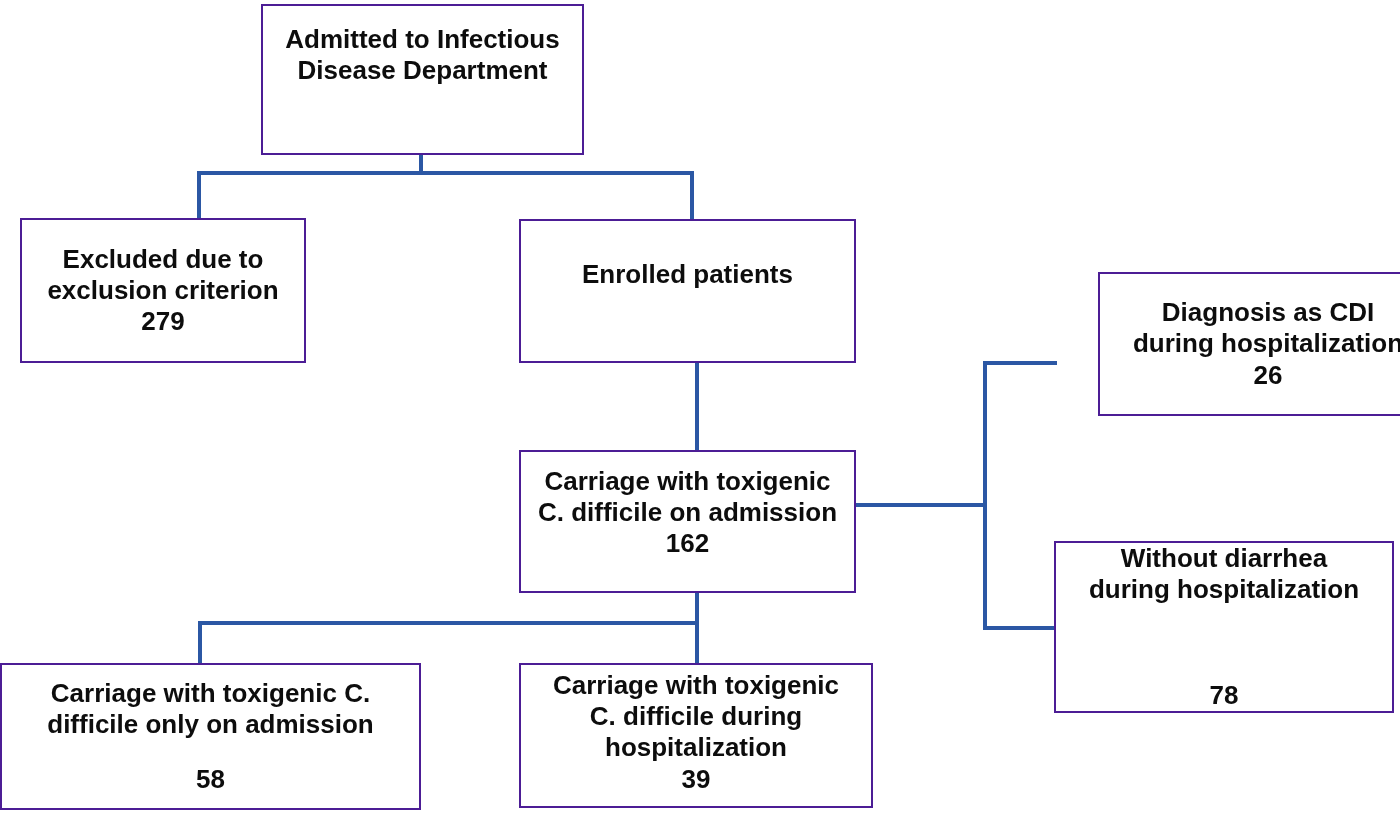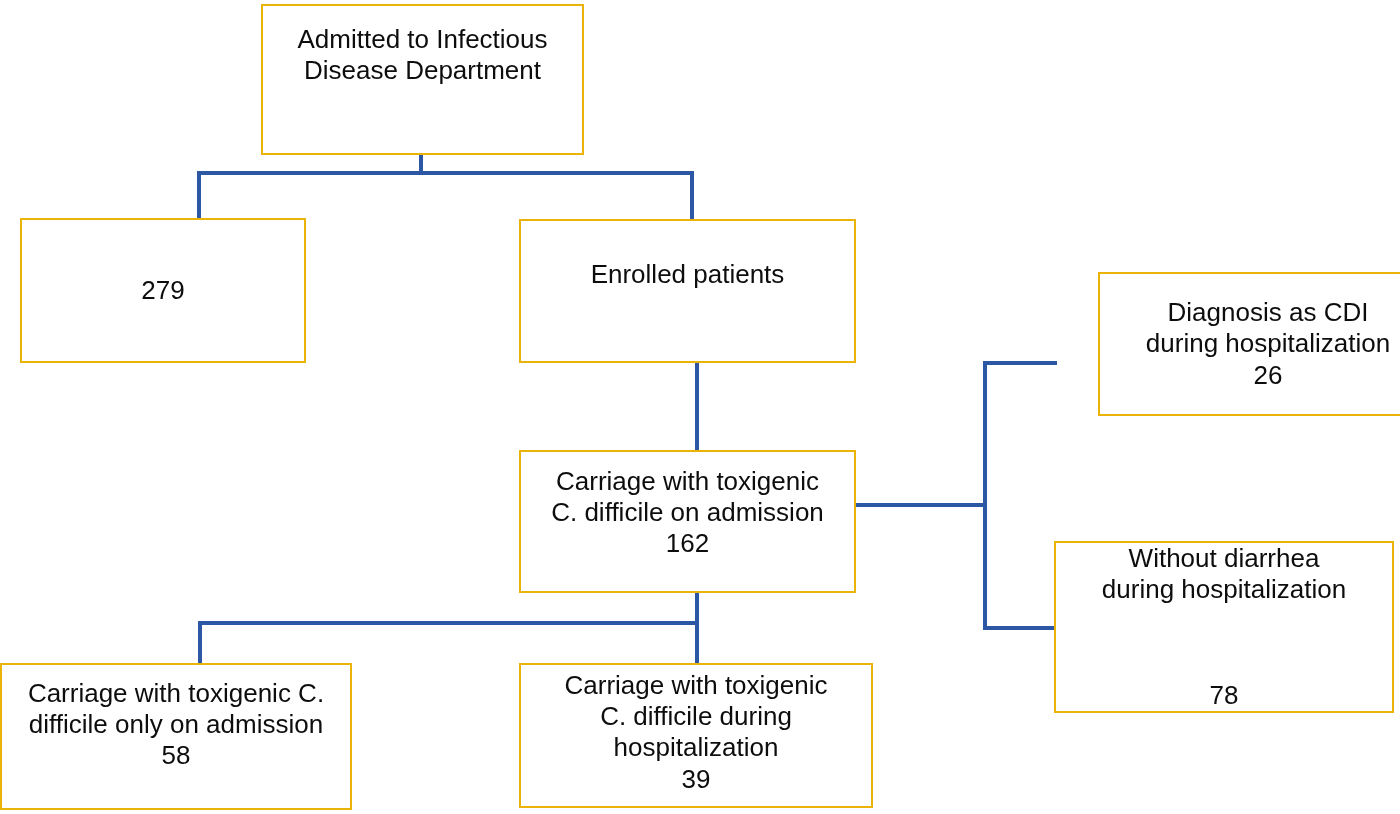--- a/index.html
+++ b/index.html
@@ -14,32 +14,33 @@
   #canvas {
     position: relative;
     width: 1400px;
     height: 814px;
     background: #ffffff;
     overflow: hidden;
   }
   .node {
     position: absolute;
     box-sizing: border-box;
-    border: 2px solid #eab308;
+    border: 2px solid #4c1d95;
     background: #ffffff;
     color: #0d0d0d;
     font-size: 26px;
     line-height: 1.20;
     text-align: center;
     padding: 0 6px;
     display: flex;
     flex-direction: column;
     justify-content: flex-start;
     align-items: center;
     z-index: 3;
+    font-weight: bold;
   }
   .node .lines {
     width: 100%;
     white-space: pre-line;
   }
   .node .count {
     width: 100%;
   }
   
   .vtop    { justify-content: flex-start; }
@@ -74,20 +75,22 @@
   <div class="conn h" style="left:198px; top:621px; width:499px;"></div>
   <div class="conn v" style="left:198px; top:621px; height:44px;"></div>
   <div class="conn v" style="left:695px; top:621px; height:44px;"></div>
 
   <div class="node vtop" style="left:261px; top:4px; width:323px; height:151px; padding-top:18px;">
     <div class="lines">Admitted to Infectious
 Disease Department</div>
   </div>
 
   <div class="node vcenter" style="left:20px; top:218px; width:286px; height:145px;">
+    <div class="lines">Excluded due to
+exclusion criterion</div>
     <div class="count">279</div>
   </div>
 
   <div class="node vtop" style="left:519px; top:219px; width:337px; height:144px; padding-top:38px;">
     <div class="lines">Enrolled patients</div>
   </div>
 
   <div class="node vtop" style="left:519px; top:450px; width:337px; height:143px; padding-top:14px;">
     <div class="lines">Carriage with toxigenic
 C. difficile on admission</div>
@@ -99,21 +102,21 @@
 during hospitalization</div>
     <div class="count">26</div>
   </div>
 
   <div class="node vcenter" style="left:1054px; top:541px; width:340px; height:172px;justify-content:space-between;">
     <div class="lines">Without diarrhea
 during hospitalization</div>
     <div class="count">78</div>
   </div>
 
-  <div class="node vtop" style="left:0px; top:663px; width:352px; height:147px; padding-top:13px;">
+  <div class="node vtop" style="left:0px; top:663px; width:421px; height:147px; padding-top:13px;gap:24px;">
     <div class="lines">Carriage with toxigenic C.
 difficile only on admission</div>
     <div class="count">58</div>
   </div>
 
   <div class="node vtop" style="left:519px; top:663px; width:354px; height:145px; padding-top:5px;">
     <div class="lines">Carriage with toxigenic
 C. difficile during
 hospitalization</div>
     <div class="count">39</div>

